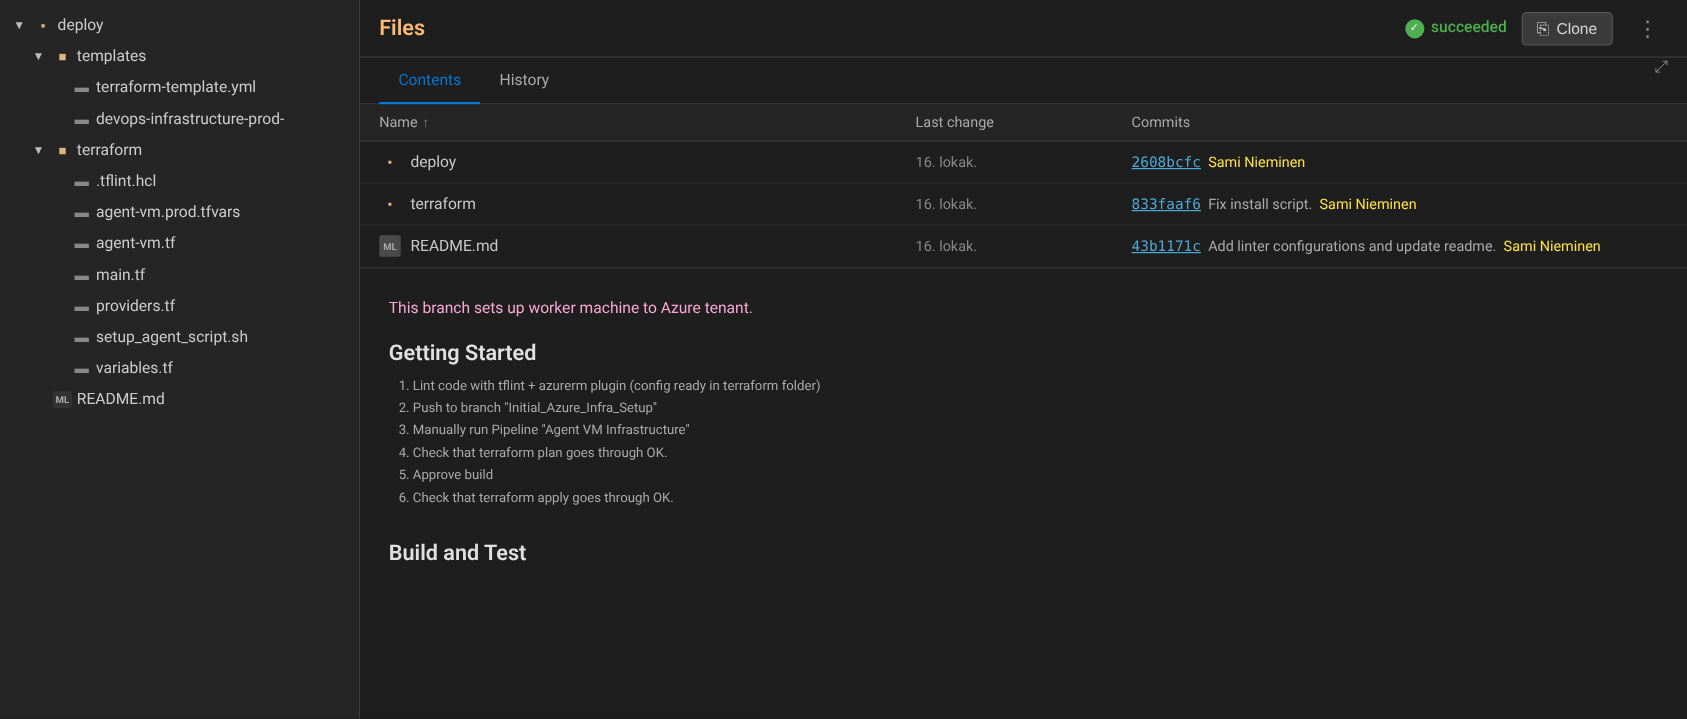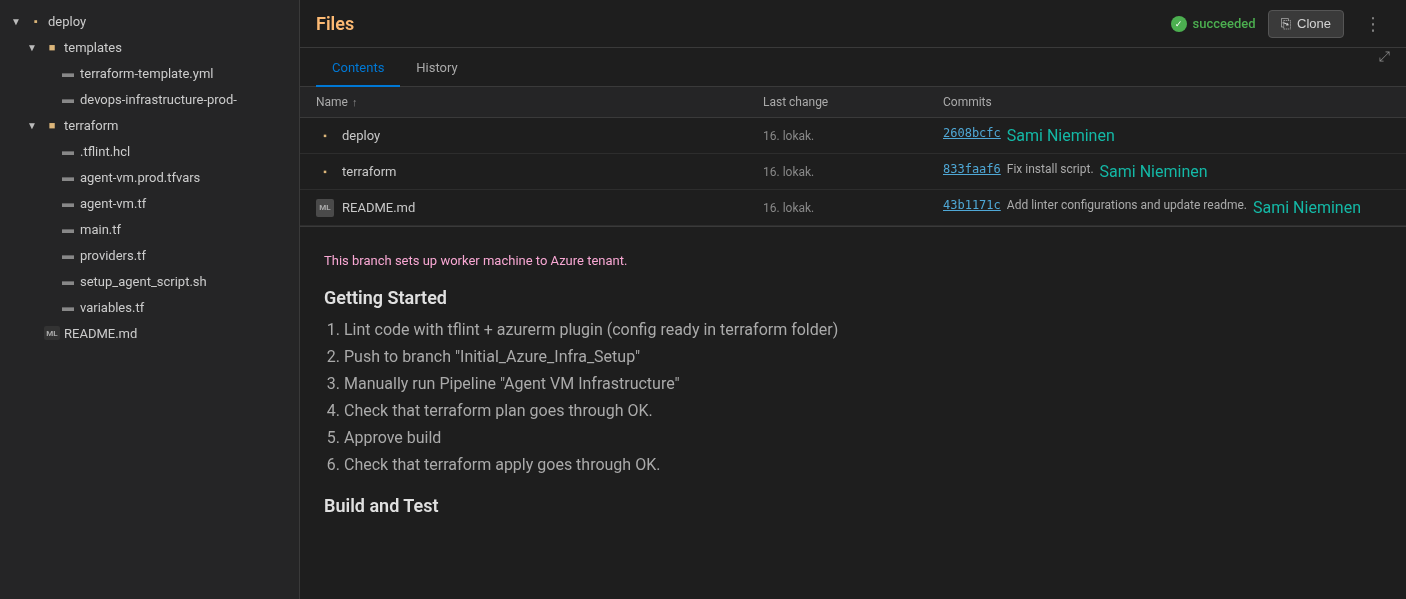--- a/index.html
+++ b/index.html
@@ -244,22 +244,22 @@
       text-decoration: underline;
       font-family: monospace;
     }
 
     .commit-msg {
       color: #aaa;
       font-size: 12px;
     }
 
     .commit-author {
-      color: #14b8a6;
-      font-size: 16px;
+      color: #fde047;
+      font-size: 12px;
     }
 
     
     .readme-content {
       flex: 1;
       padding: 24px;
       overflow-y: auto;
       background: #1e1e1e;
     }
 
@@ -273,23 +273,23 @@
     .readme-content p {
       color: #f9a8d4;
       font-size: 13px;
       margin-bottom: 16px;
       line-height: 1.5;
     }
 
     .readme-content ol {
       padding-left: 20px;
       color: #aaa;
-      font-size: 16px;
+      font-size: 11px;
       line-height: 1.7;
-      margin-bottom: 16px;
+      margin-bottom: 26px;
     }
 
     .name-header {
       display: flex;
       align-items: center;
       gap: 4px;
     }
 
     .sort-arrow { color: #888; font-size: 11px; }
   </style>

